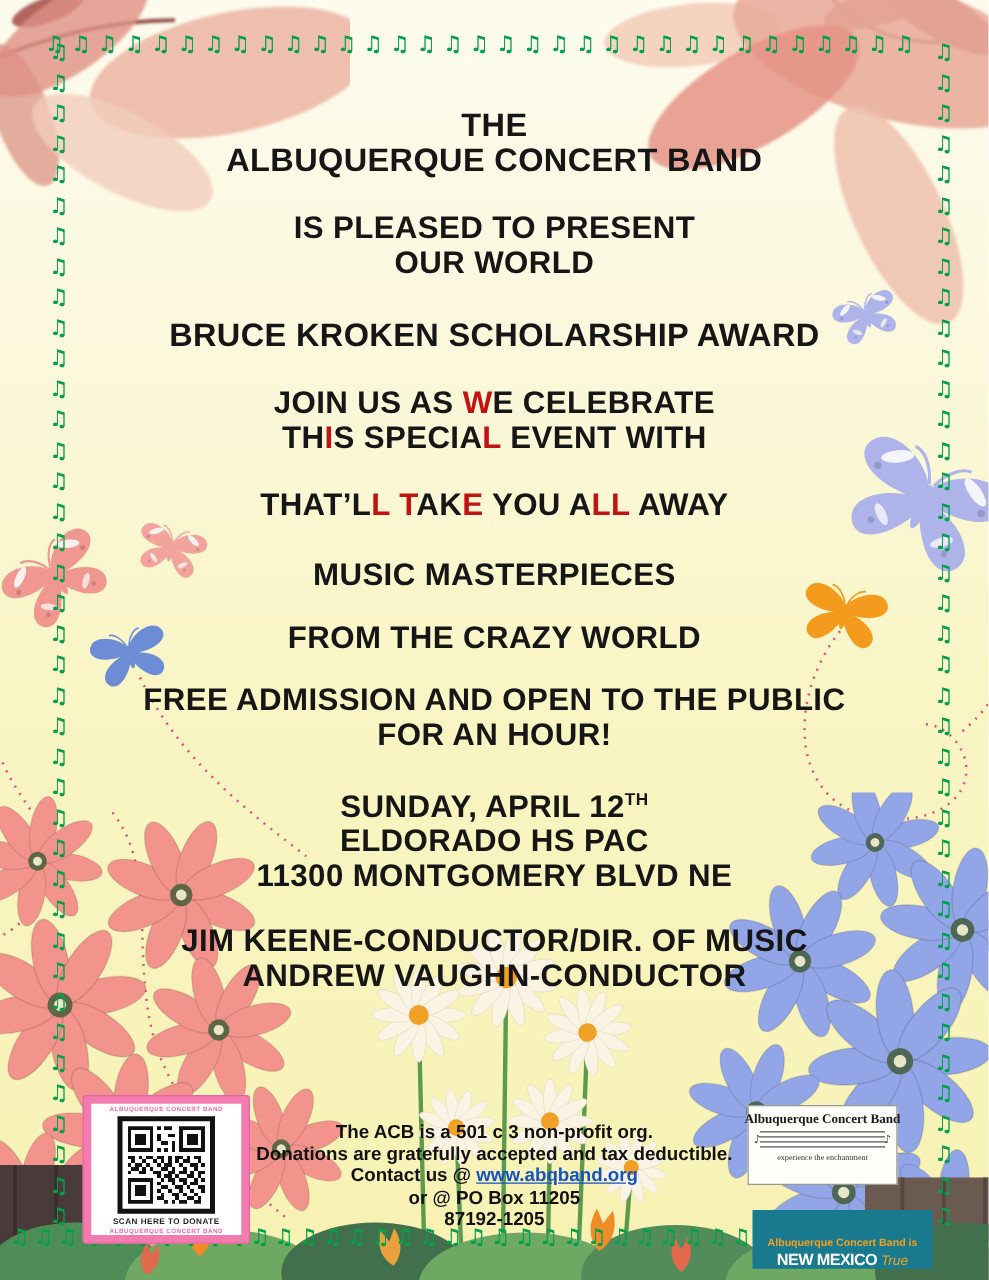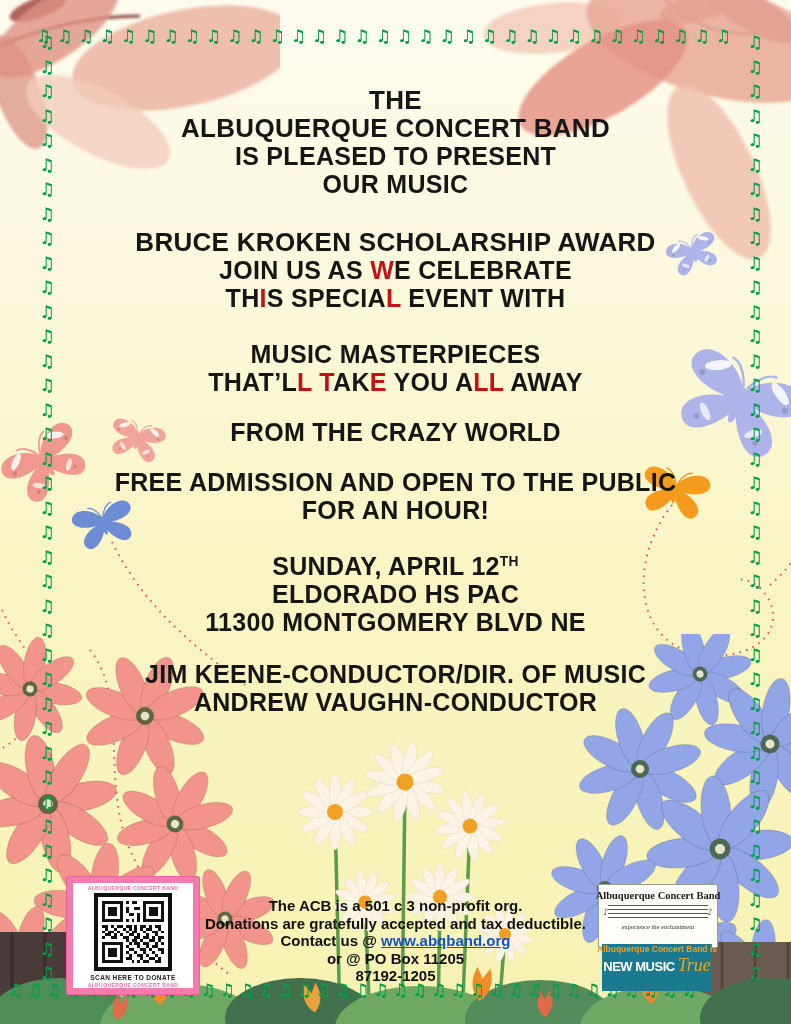--- a/index.html
+++ b/index.html
@@ -14,21 +14,21 @@
   .note-row{font-size:17px;letter-spacing:6px;white-space:nowrap;overflow:hidden;}
   .note-col{font-size:17px;line-height:24.5px;white-space:pre-line;width:22px;overflow:hidden;text-align:center;}
   .nr-top{left:36px;top:26px;width:722px;}
   .nr-bottom{left:8px;top:980px;width:780px;letter-spacing:4px;}
   .nc-left{left:36px;top:30px;height:952px;}
   .nc-right{left:744px;top:30px;height:952px;}
   
   .flyer-text{position:absolute;left:40px;right:40px;top:86px;z-index:6;text-align:center;
     color:#161616;font-weight:bold;font-size:25px;line-height:28px;letter-spacing:.3px;}
   .flyer-text .line{white-space:nowrap;}
-  .g26{}.g30{margin-top:30px;}.g28{margin-top:28px;}
+  .g26{margin-top:26px;}.g30{margin-top:30px;}.g28{margin-top:28px;}
   .g22{margin-top:22px;}.g24{margin-top:24px;}
   .red{color:#C21212;}
   sup{font-size:55%;}
   .sz26{font-size:26px;}
   
   .footer{position:absolute;left:0;right:0;top:897px;z-index:6;text-align:center;
     color:#111;font-weight:bold;font-size:15px;line-height:17.5px;}
   .footer .link{color:#1353C4;text-decoration:underline;cursor:pointer;margin-top:20px;}
   
   .qr-card{left:66px;top:876px;width:134px;height:119px;background:#F27BB0;z-index:7;
@@ -46,26 +46,26 @@
   
   .acb-logo{left:598px;top:884px;width:118px;height:62px;background:#FDFDFA;z-index:7;
     border:1px solid #9a9a90;display:flex;flex-direction:column;align-items:center;}
   .acb-logo .title{font-family:"Liberation Serif",serif;font-weight:bold;font-size:10.5px;color:#1a1a1a;margin-top:5px;white-space:nowrap;}
   .acb-logo .staff{width:100px;margin-top:4px;}
   .acb-logo .staff div{height:1px;background:#555;margin-bottom:3px;}
   .acb-logo .tagline{font-family:"Liberation Serif",serif;font-size:6.5px;color:#333;margin-top:2px;}
   .acb-clef{position:absolute;font-family:"DejaVu Sans",sans-serif;font-size:9px;color:#444;top:22px;}
   .acb-clef.l{left:4px;}.acb-clef.r{right:4px;}
   
-  .nm-badge{left:602px;top:944px;width:110px;height:47px;background:#19798F;z-index:7;
-    display:flex;flex-direction:column;align-items:center;justify-content:flex-start;}
+  .nm-badge{left:602px;top:968px;width:144px;height:47px;background:#19798F;z-index:7;
+    display:flex;flex-direction:column;align-items:center;justify-content:flex-end;}
   .nm-line1{color:#F5A01E;font-size:8.5px;font-weight:bold;white-space:nowrap;}
   .nm-line2{display:flex;align-items:baseline;margin-top:1px;}
   .nm-brand{color:#FFFFFF;font-size:13px;font-weight:bold;letter-spacing:-.5px;}
-  .nm-script{color:#F5A01E;font-family:Liberation Serif, serif;font-style:italic;font-size:18px;margin-left:3px;}
+  .nm-script{color:#F5A01E;font-family:Liberation Sans, sans-serif;font-style:italic;font-size:11px;margin-left:3px;}
   .z1{z-index:1}.z2{z-index:2}.z4{z-index:4}
 </style>
 </head>
 <body>
 
 <div class="page">
 
   <svg class="abs z1" style="left:0;top:0" width="280" height="200" viewBox="0 0 280 200">
     <defs>
         <filter id="soft">
@@ -305,26 +305,26 @@
 ♫
 ♫
 ♫
 ♫
 ♫</div>
 
   <div class="flyer-text">
     <div class="line sz26"><span>THE</span></div>
     <div class="line sz26"><span>ALBUQUERQUE CONCERT BAND</span></div>
     <div class="line g26"><span>IS PLEASED TO PRESENT</span></div>
-    <div class="line"><span>OUR MUSIC</span></div>
+    <div class="line"><span>OUR WORLD</span></div>
     <div class="line g30 sz26"><span>BRUCE KROKEN SCHOLARSHIP AWARD</span></div>
     <div class="line g26"><span>JOIN US AS </span><span class="red">W</span><span>E CELEBRATE</span></div>
     <div class="line"><span>TH</span><span class="red">I</span><span>S SPECIA</span><span class="red">L</span><span> EVENT WITH</span></div>
+    <div class="line g26"><span>THAT’L</span><span class="red">L</span><span> </span><span class="red">T</span><span>AK</span><span class="red">E</span><span> YOU A</span><span class="red">LL</span><span> AWAY</span></div>
     <div class="line g28"><span>MUSIC MASTERPIECES</span></div>
-    <div class="line g26"><span>THAT’L</span><span class="red">L</span><span> </span><span class="red">T</span><span>AK</span><span class="red">E</span><span> YOU A</span><span class="red">LL</span><span> AWAY</span></div>
     <div class="line g22"><span>FROM THE CRAZY WORLD</span></div>
     <div class="line g22"><span>FREE ADMISSION AND OPEN TO THE PUBLIC</span></div>
     <div class="line"><span>FOR AN HOUR!</span></div>
     <div class="line g24"><span>SUNDAY, APRIL 12</span><sup>TH</sup></div>
     <div class="line"><span>ELDORADO HS PAC</span></div>
     <div class="line"><span>11300 MONTGOMERY BLVD NE</span></div>
     <div class="line g24"><span>JIM KEENE-CONDUCTOR/DIR. OF MUSIC</span></div>
     <div class="line"><span>ANDREW VAUGHN-CONDUCTOR</span></div>
   </div>
 
@@ -384,18 +384,18 @@
         <div></div>
         <div></div>
         <div></div>
       </div>
     <div class="tagline">experience the enchantment</div>
   </div>
 
   <div class="abs nm-badge">
     <div class="nm-line1">Albuquerque Concert Band is</div>
     <div class="nm-line2">
-      <span class="nm-brand">NEW MUSIC</span>
+      <span class="nm-brand">NEW MEXICO</span>
       <span class="nm-script">True</span>
     </div>
   </div>
 
 </div>
 
 </body></html>

